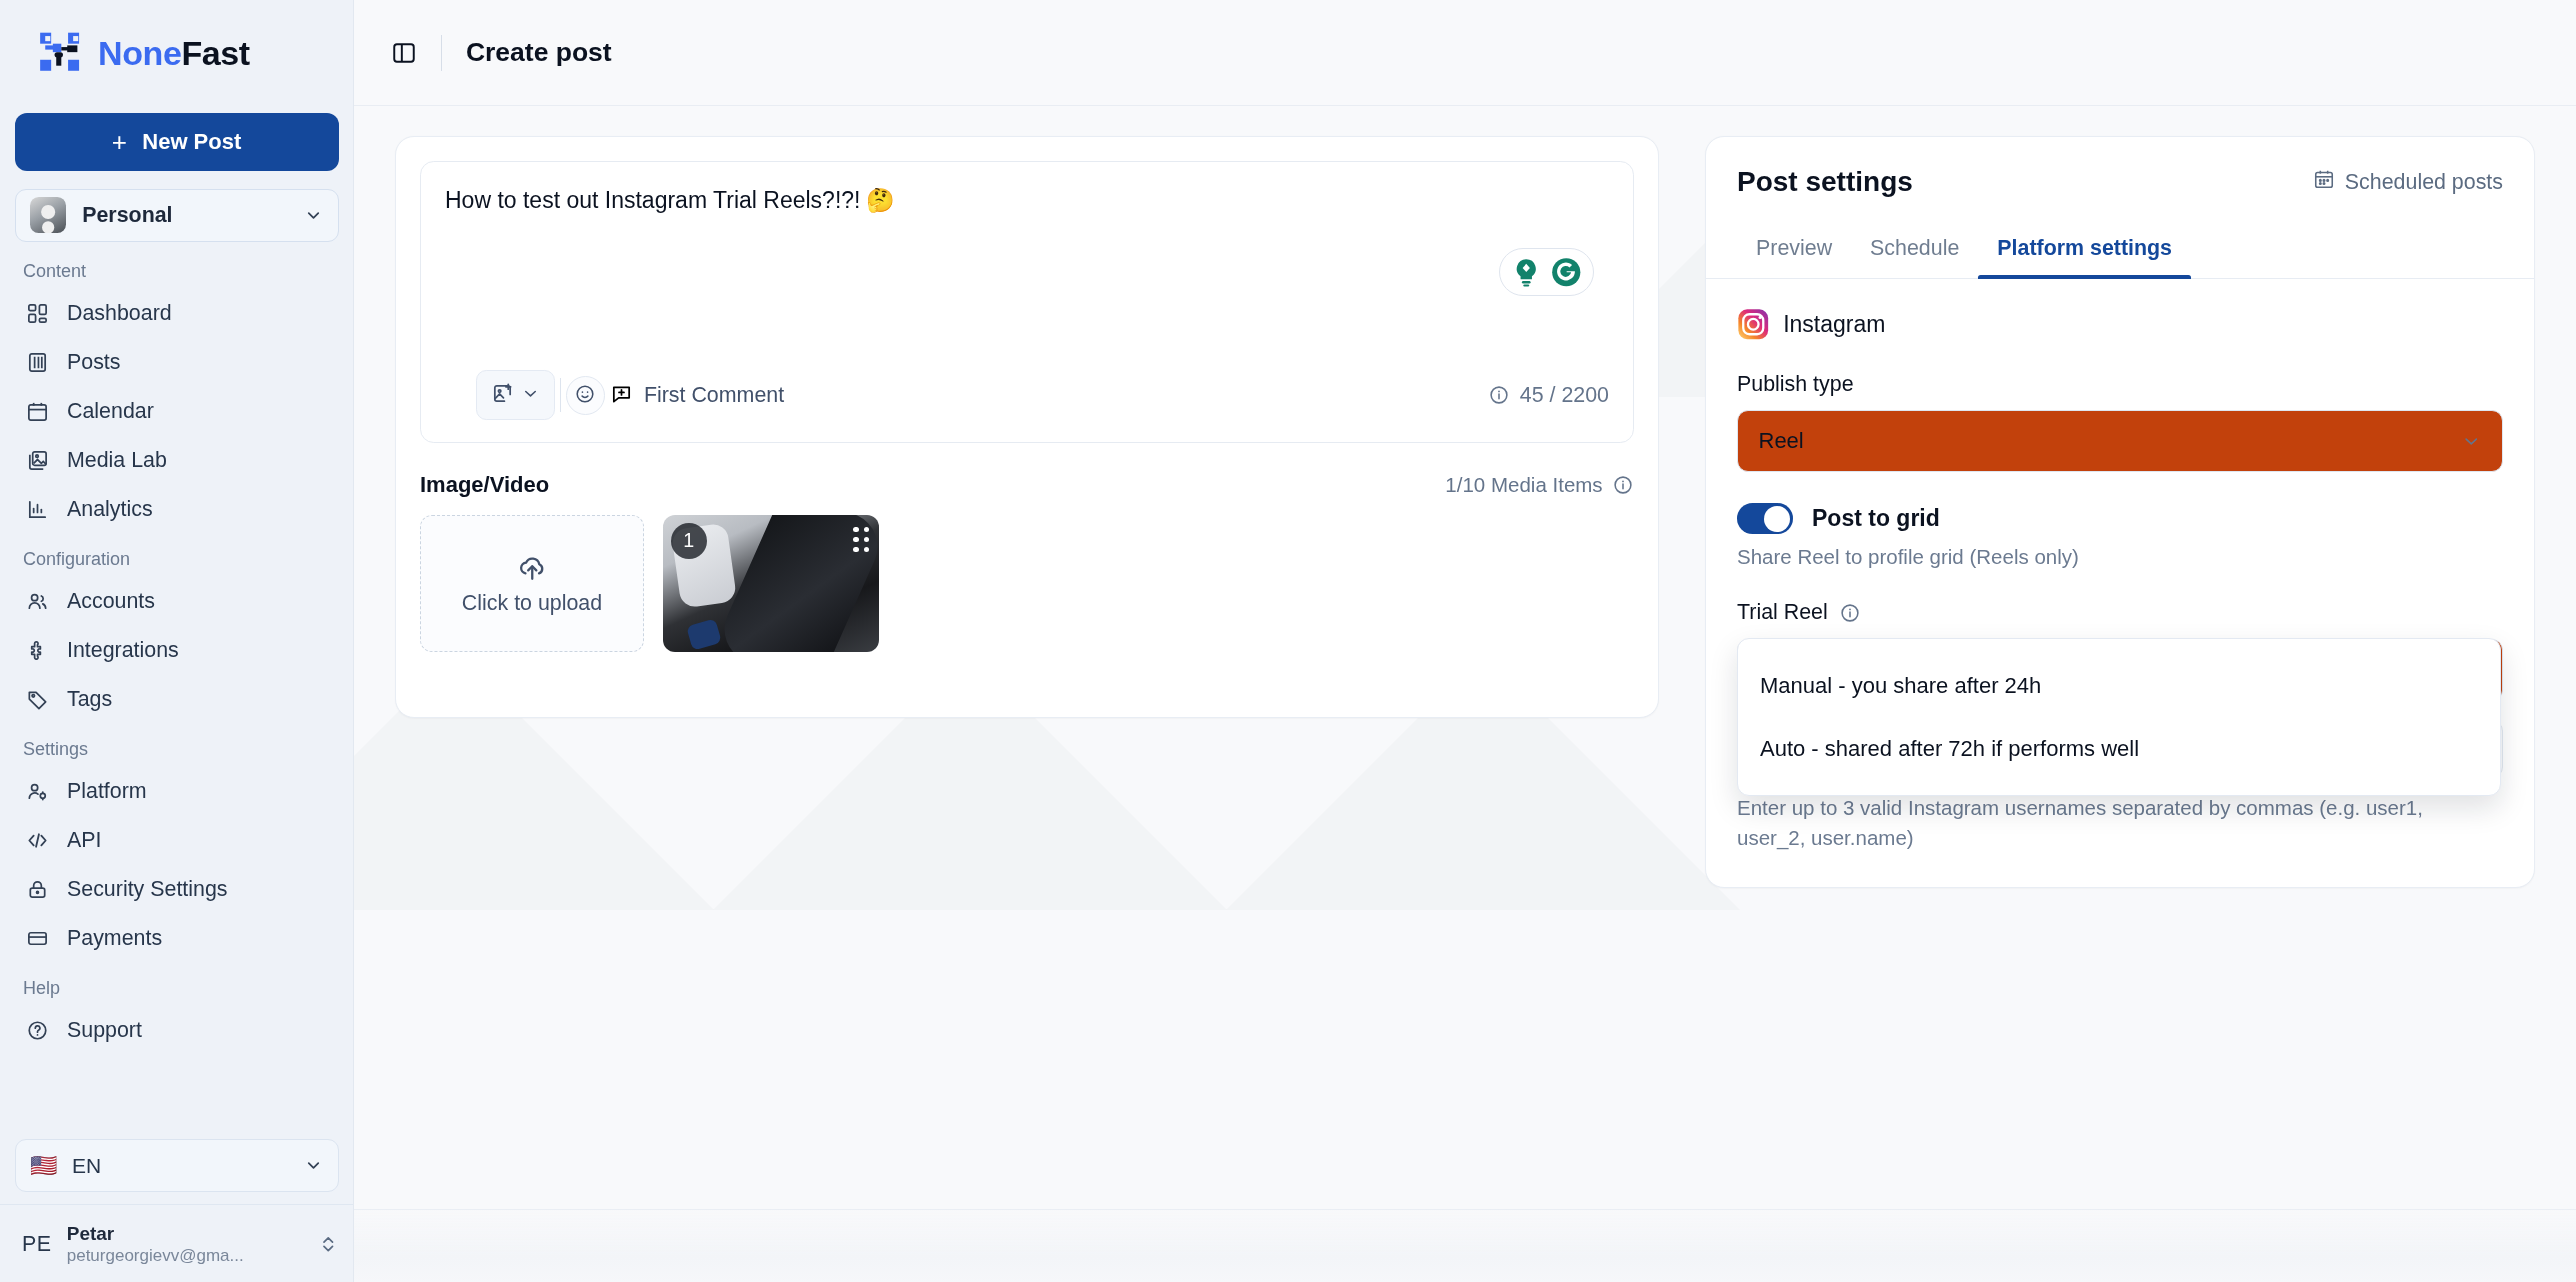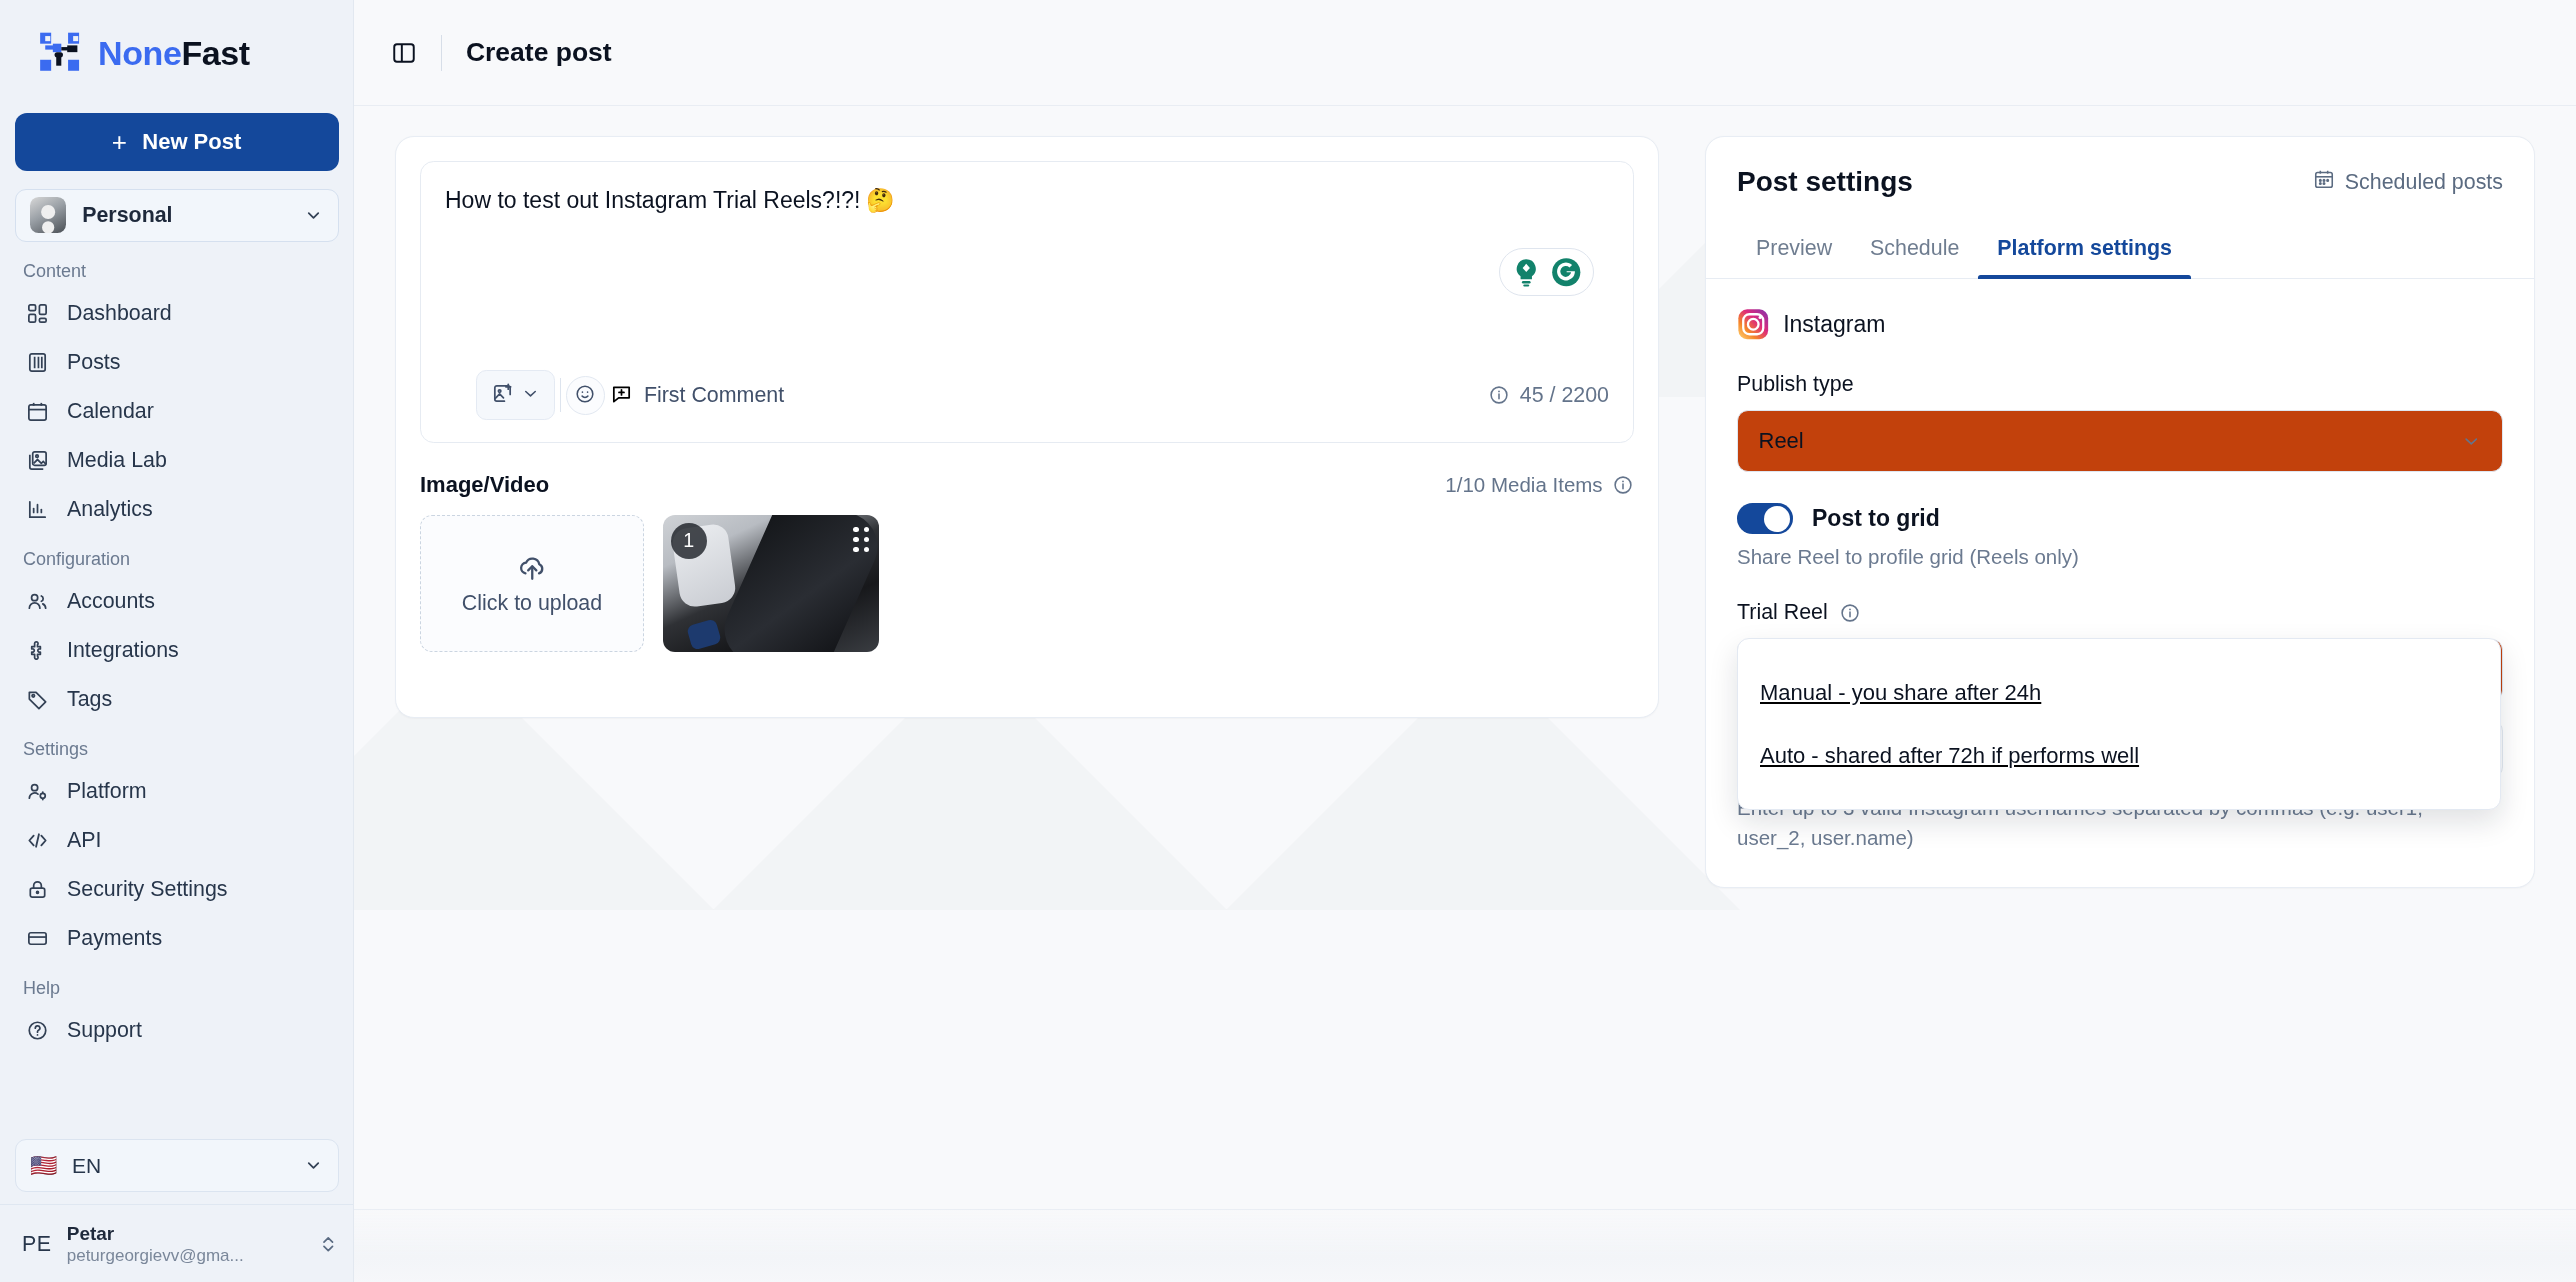--- a/index.html
+++ b/index.html
@@ -270,21 +270,21 @@
   .help-text { font-size: 20.5px; color: #6b7a90; margin-top: 11px; }
 
   .label-inline { display: flex; align-items: center; gap: 11px; margin-top: 31px; }
   .label-inline .field-label { margin-top: 0; }
 
   
   .dropdown {
     position: absolute; left: 31px; right: 33px; top: 359px;
     background: #ffffff; border: 0.9px solid #e3e9f2; border-radius: 12px;
     box-shadow: 0 12px 29px rgba(16,24,40,0.13);
-    z-index: 30; padding: 22px 0; text-decoration: underline;
+    z-index: 30; padding: 15px 0;
   }
   .dropdown-item {
     height: 63px; display: flex; align-items: center;
     padding: 0 22px; font-size: 22px; color: #0b1220; cursor: pointer;
   }
 
   
   .collab-input {
     margin-top: 19px; height: 58px;
     border: 0.9px solid #e2e8f1; border-radius: 11px; background: #fafbfd;

